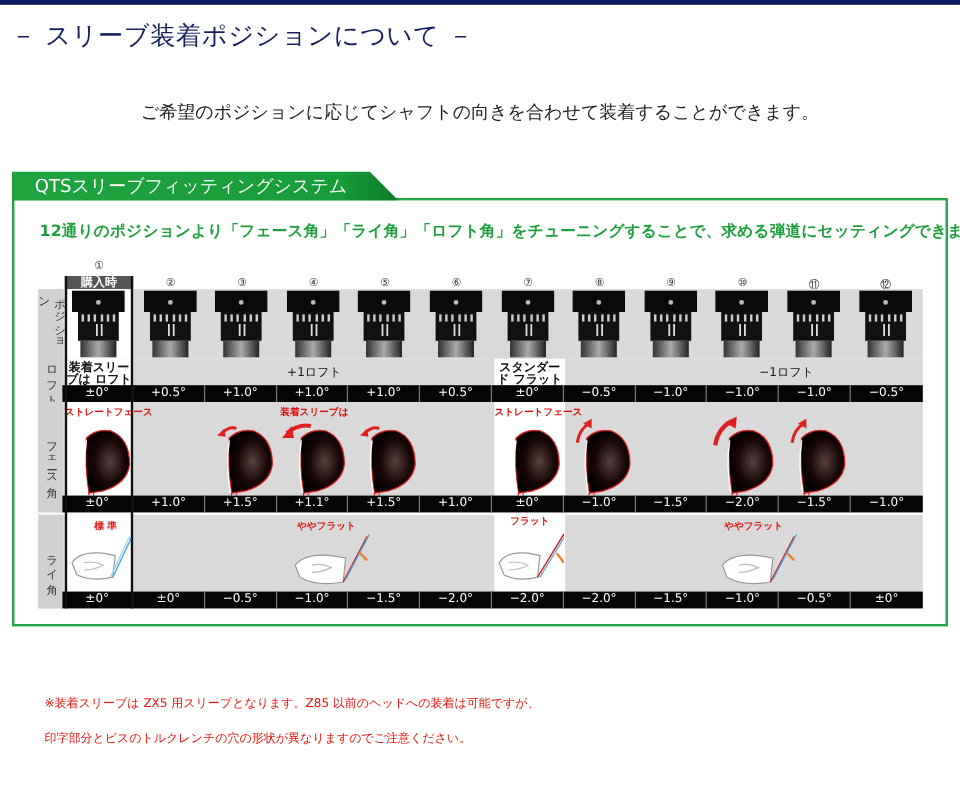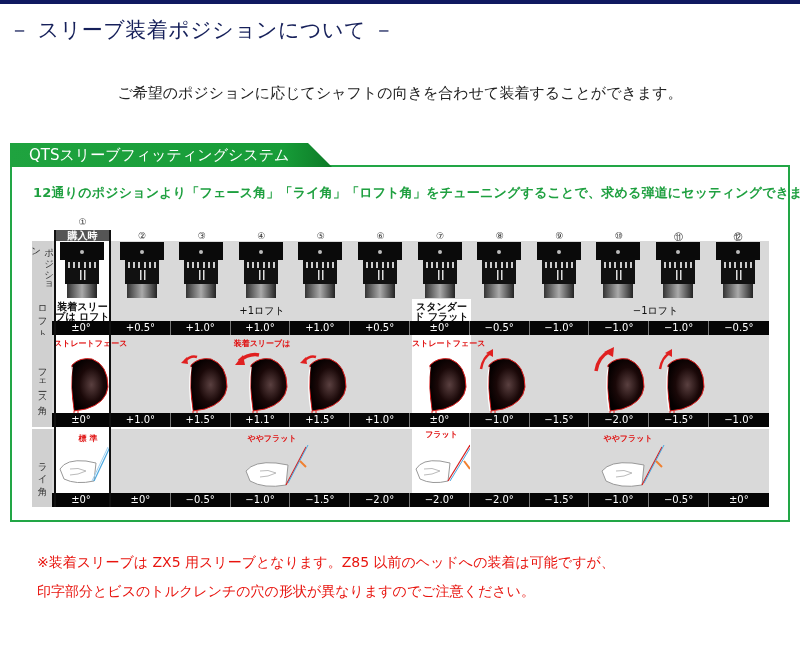--- a/index.html
+++ b/index.html
@@ -26,21 +26,21 @@
   .c-white { background: #fff; }
   .selframe { position: absolute; left: 22px; top: 11px; width: 57px; height: 277px; border-left: 2px solid #111; border-right: 2px solid #111; pointer-events: none; }
 
   .valbar { position: absolute; left: 20px; height: 14px; width: 717px; background: #050505; display: flex; }
   .valbar .v { flex: 0 0 auto; color: #fff; font-size: 10px; text-align: center; line-height: 14px; border-right: 1px solid #777; }
   .valbar .v:last-child { border-right: none; }
 
   .loft-label { position: absolute; top: 3px; font-size: 10px; color: #111; font-weight: bold; text-align: center; line-height: 10px; }
   .redlabel { position: absolute; font-size: 8px; color: #e01010; font-weight: bold; white-space: nowrap; text-align: center; }
 
-  .note { position: absolute; left: 37px; top: 548px; font-size: 14px; color: #e8140e; line-height: 29px; white-space: nowrap; }
+  .note { position: absolute; left: 37px; top: 572px; font-size: 10px; color: #e8140e; line-height: 29px; white-space: nowrap; }
 </style>
 </head>
 <body>
 
 <div class="topbar"></div>
 <div class="page-title">－ スリーブ装着ポジションについて －</div>
 <div class="intro">ご希望のポジションに応じてシャフトの向きを合わせて装着することができます。</div>
 
 <div class="box"></div>
 <div class="tabhead">

